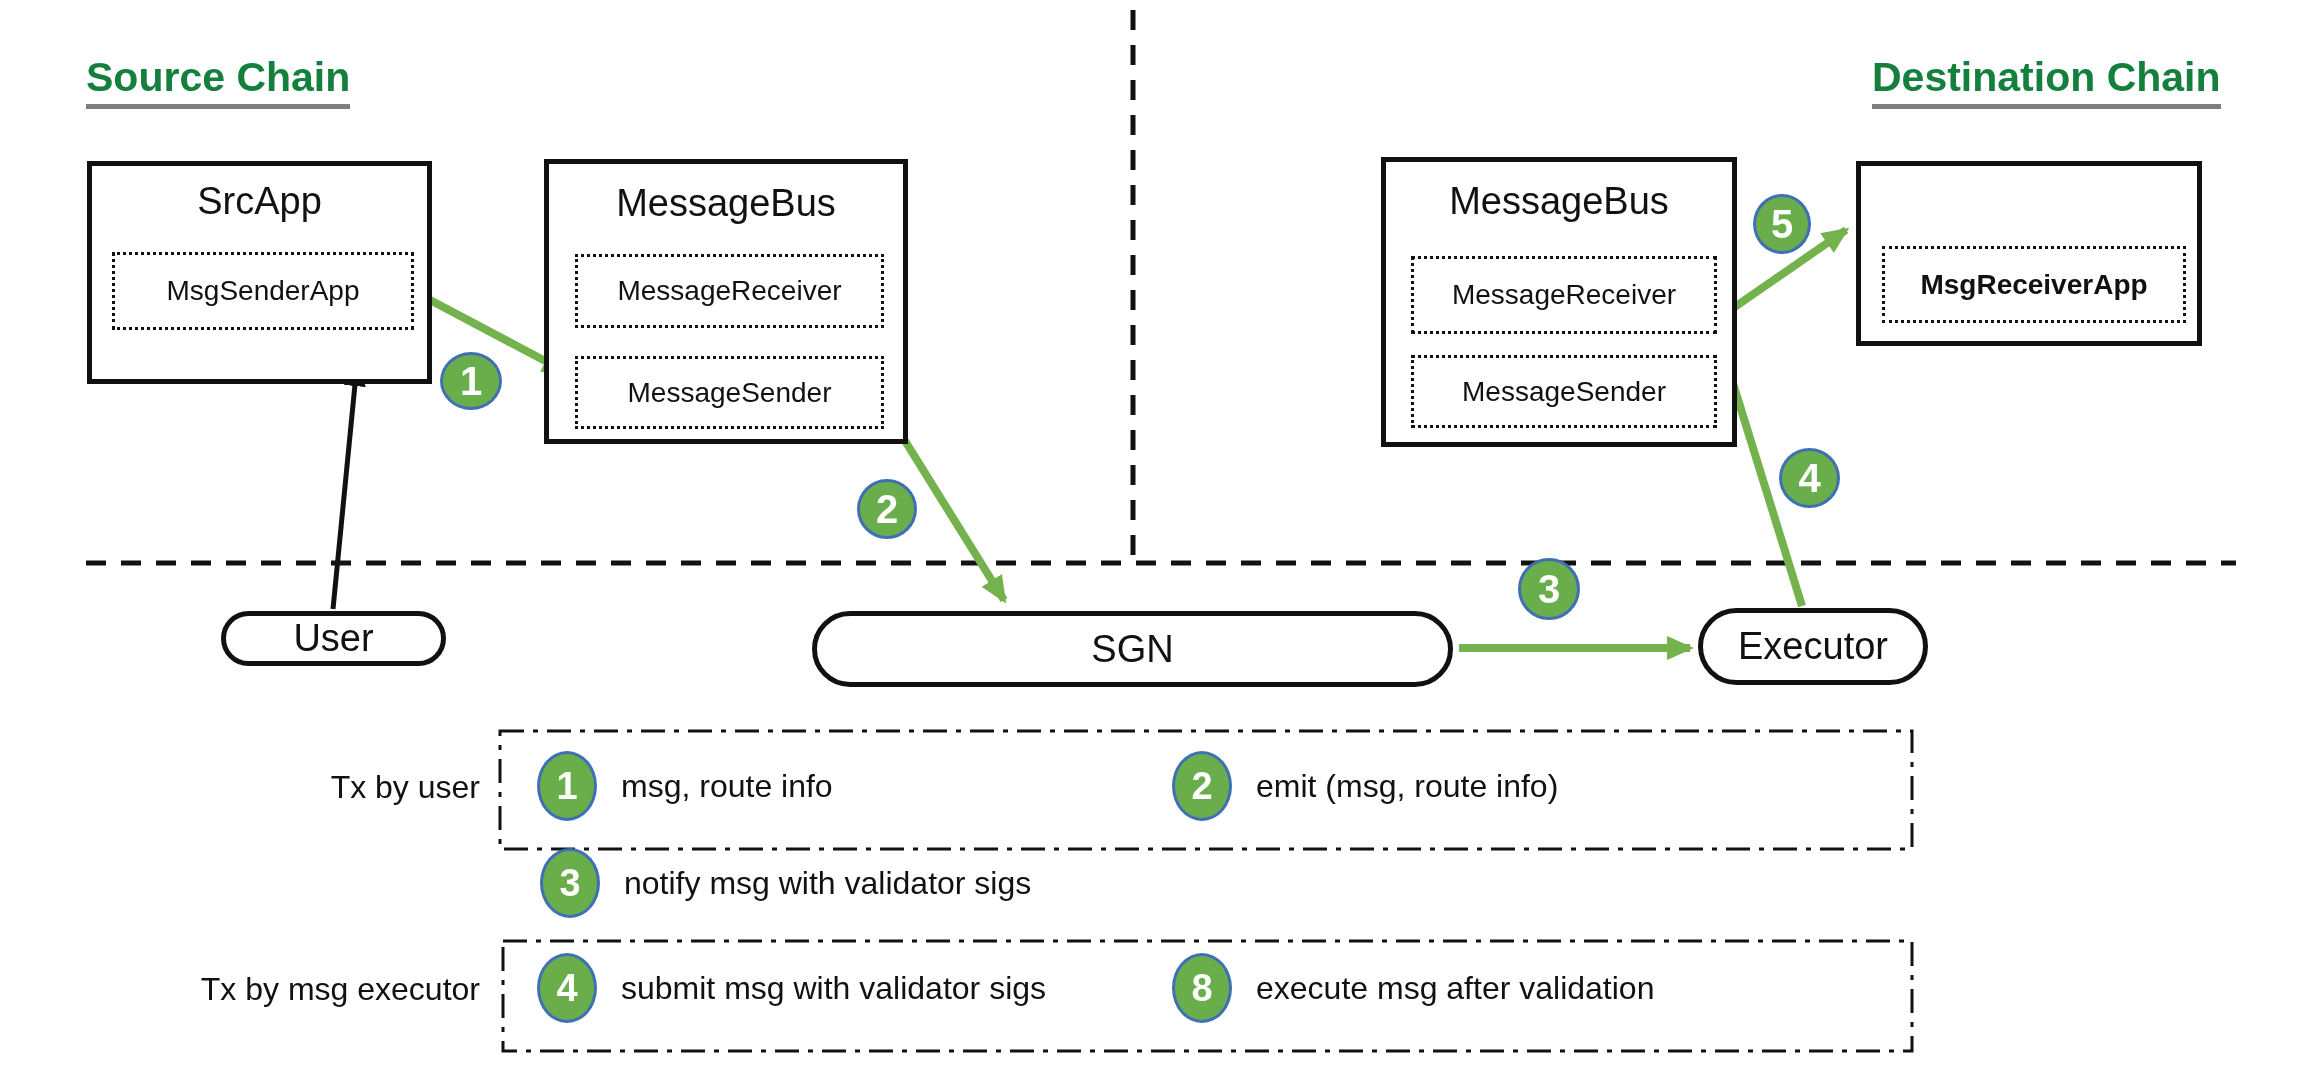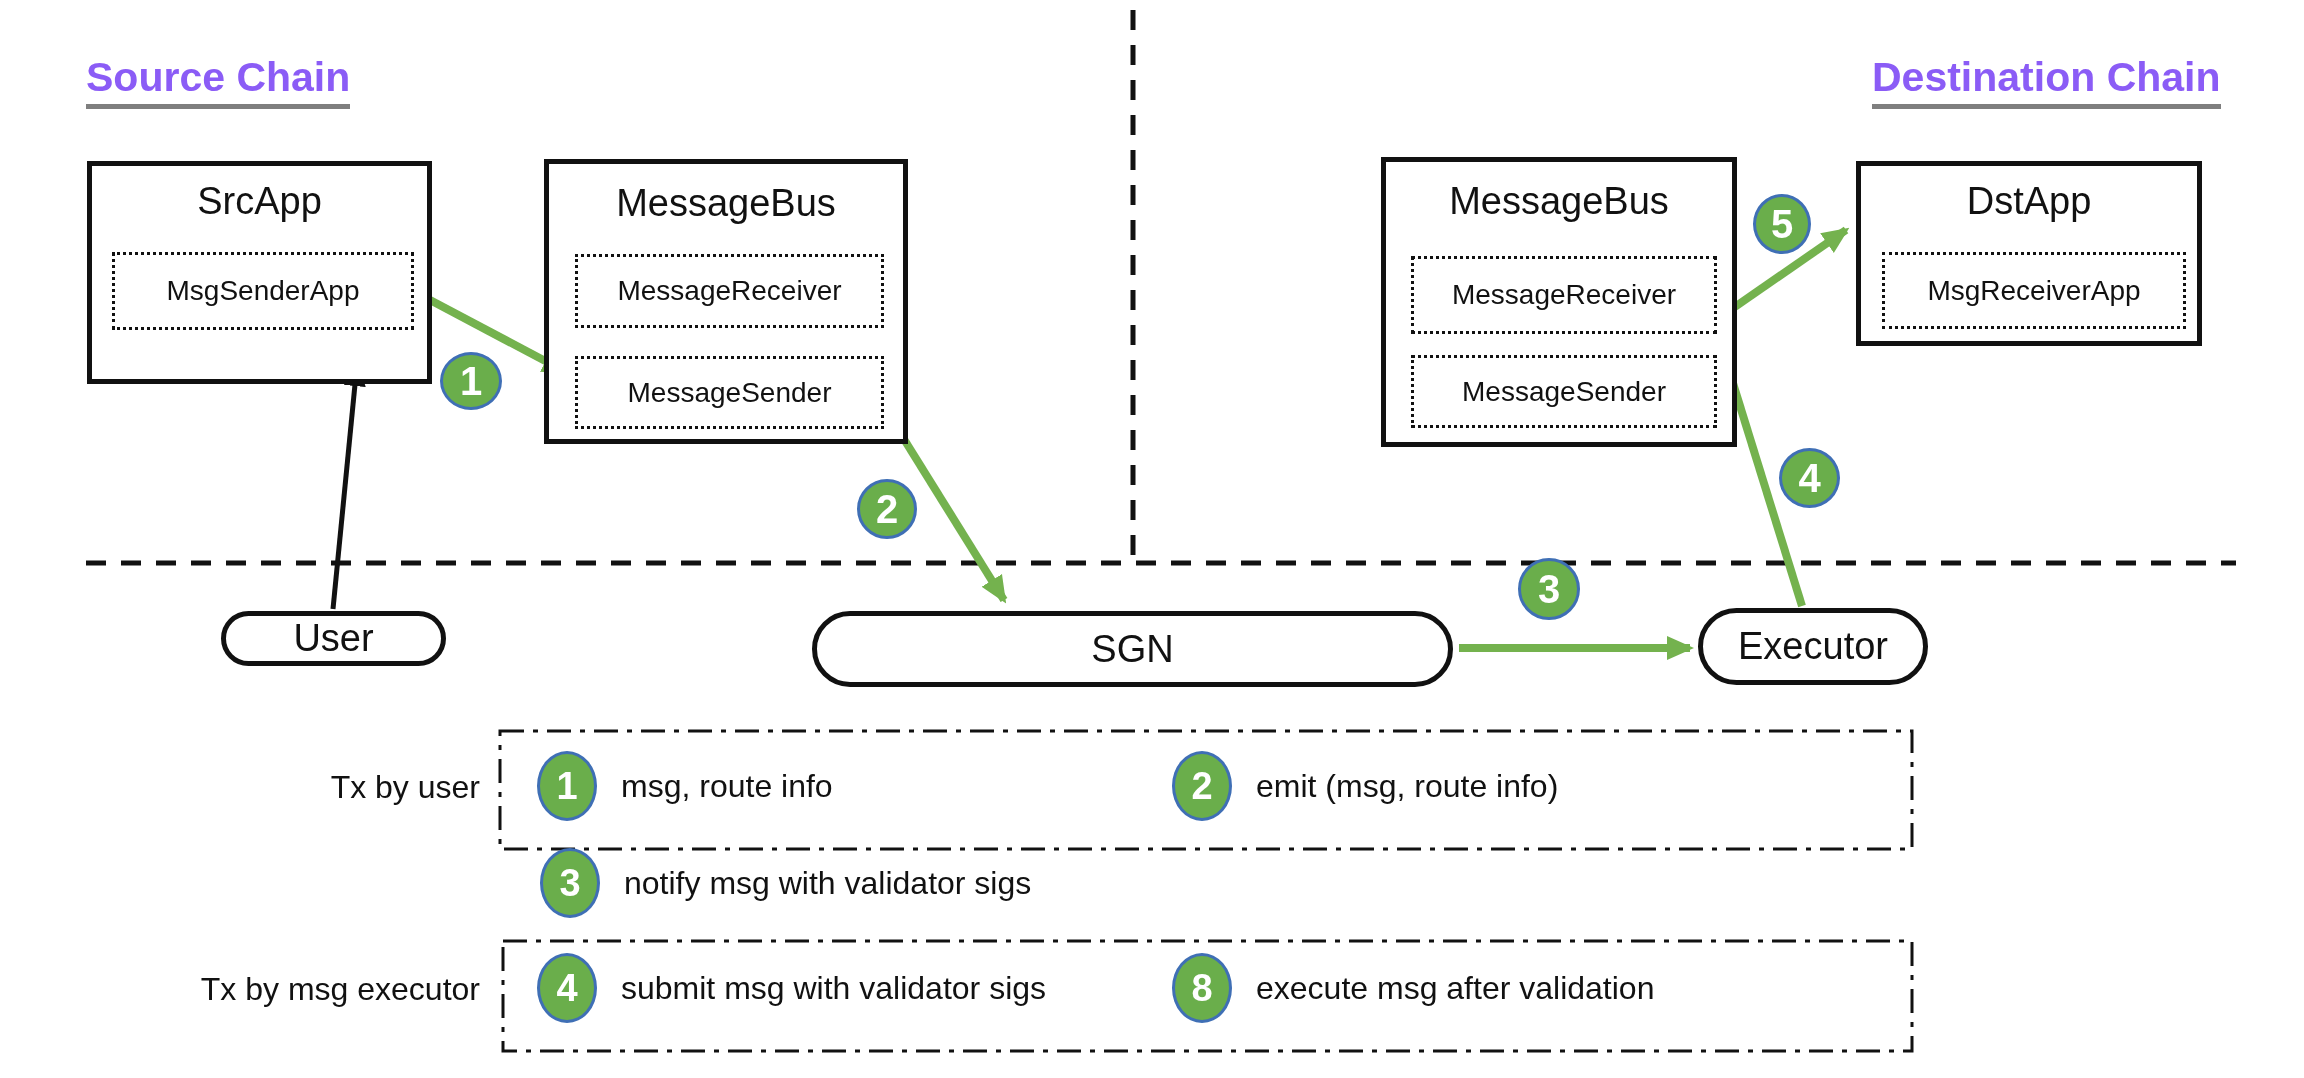--- a/index.html
+++ b/index.html
@@ -4,21 +4,21 @@
 <style>
   html,body{margin:0;padding:0;background:#fff;}
   #canvas{
     position:relative;width:2304px;height:1078px;background:#fff;overflow:hidden;
     font-family:"Liberation Sans", sans-serif;color:#111;
   }
   #wires{position:absolute;left:0;top:0;width:2304px;height:1078px;z-index:0;pointer-events:none;}
 
   .chain-heading{
     position:absolute;z-index:1;display:inline-block;
-    font-size:41px;font-weight:bold;color:#8b5cf6;
+    font-size:41px;font-weight:bold;color:#15803d;
     border-bottom:5px solid #7f7f7f;padding-bottom:3px;white-space:nowrap;
   }
 
   .outerbox{position:absolute;z-index:1;border:5px solid #111;box-sizing:border-box;background:#fff;}
   .outerbox .title{text-align:center;font-size:38px;margin-top:14px;white-space:nowrap;}
   .innerbox{
     position:absolute;border:3px dotted #111;box-sizing:border-box;
     display:flex;align-items:center;justify-content:center;
     font-size:28px;white-space:nowrap;background:#fff;
   }
@@ -92,22 +92,21 @@
     <div class="innerbox" style="left:26px;top:192px;width:309px;height:73px;">MessageSender</div>
   </div>
 
   <div class="outerbox" style="left:1381px;top:157px;width:356px;height:290px;">
     <div class="title" style="margin-top:18px;">MessageBus</div>
     <div class="innerbox" style="left:25px;top:94px;width:306px;height:78px;">MessageReceiver</div>
     <div class="innerbox" style="left:25px;top:193px;width:306px;height:73px;">MessageSender</div>
   </div>
 
   <div class="outerbox" style="left:1856px;top:161px;width:346px;height:185px;">
-    <div class="title">DstApp</div>
-    <div class="innerbox" style="left:21px;top:86px;width:304px;height:77px;">MsgReceiverApp</div>
+    <div class="innerbox" style="left:21px;top:80px;width:304px;height:77px;font-weight:bold;">MsgReceiverApp</div>
   </div>
 
   <div class="pill" style="left:221px;top:611px;width:225px;height:55px;">User</div>
   <div class="pill" style="left:812px;top:611px;width:641px;height:76px;">SGN</div>
   <div class="pill" style="left:1698px;top:608px;width:230px;height:77px;">Executor</div>
 
   <div class="badge" style="left:440px;top:352px;width:62px;height:58px;">1</div>
   <div class="badge" style="left:857px;top:479px;width:60px;height:60px;">2</div>
   <div class="badge" style="left:1518px;top:558px;width:62px;height:62px;">3</div>
   <div class="badge" style="left:1779px;top:448px;width:61px;height:60px;">4</div>

